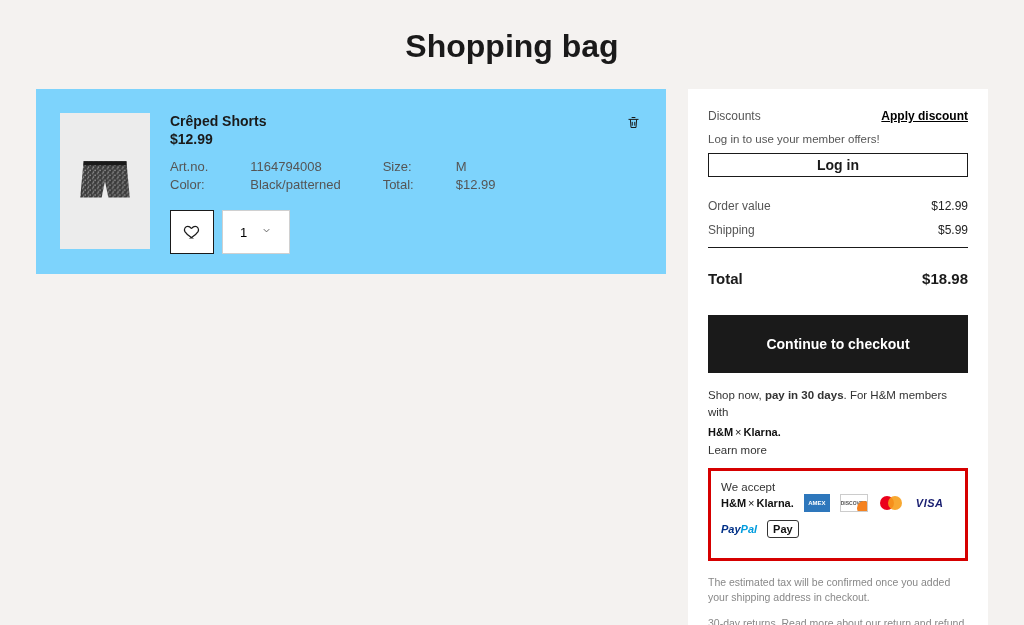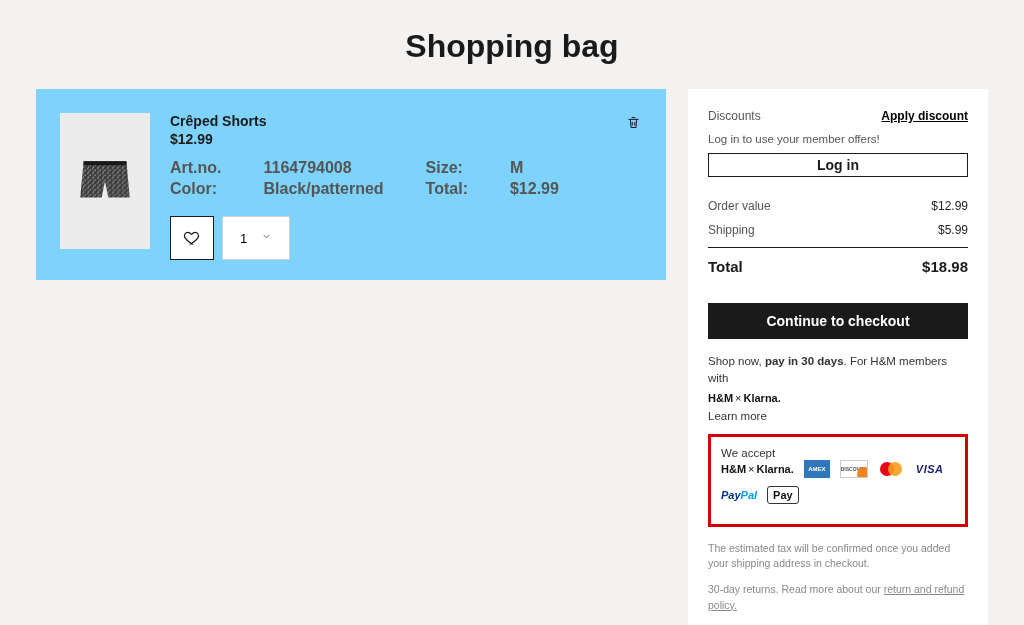--- a/index.html
+++ b/index.html
@@ -47,23 +47,22 @@
   .item-title { font-size: 14px; font-weight: 600; color: #1a1a1a; }
   .item-price { font-size: 14px; font-weight: 600; color: #1a1a1a; margin-top: 2px; }
   .trash {
     width: 18px; height: 18px; cursor: pointer; color: #1a1a1a;
     display: inline-flex; align-items: center; justify-content: center;
   }
   .meta {
     margin-top: 12px;
     display: flex;
     gap: 42px;
-    font-size: 16px;
+    font-size: 13px;
     color: #555;
-    font-weight: bold;
   }
   .meta .col { display: flex; flex-direction: column; gap: 3px; }
   .controls {
     margin-top: 18px;
     display: flex;
     gap: 8px;
   }
   .fav-btn {
     width: 44px; height: 44px;
     border: 1px solid #1a1a1a;
@@ -98,25 +97,25 @@
   .login-btn {
     width: 100%; height: 24px;
     border: 1px solid #1a1a1a; background: #fff; color: #1a1a1a;
     font-size: 14px; font-weight: 600; cursor: pointer;
     margin-bottom: 22px;
   }
   .val { color: #222; }
   .total-row {
     display: flex; justify-content: space-between;
     border-top: 1px solid #1a1a1a;
-    padding-top: 10px; margin-top: 6px; margin-bottom: 28px;
+    padding-top: 22px; margin-top: 6px; margin-bottom: 28px;
     font-size: 15px; font-weight: 700; color: #1a1a1a;
   }
   .checkout-btn {
-    width: 100%; height: 36px;
+    width: 100%; height: 58px;
     background: #1a1a1a; color: #fff; border: none;
     font-size: 14px; font-weight: 700; cursor: pointer;
     margin-bottom: 14px;
     text-align: center;
   }
   .note { font-size: 11.5px; color: #333; line-height: 1.5; }
   .note b { font-weight: 700; margin-top: 40px; }
   .learn-more { display: block; margin-top: 6px; color: #333; font-size: 11.5px; }
   .accept-box {
     border: 3px solid #d60000;

